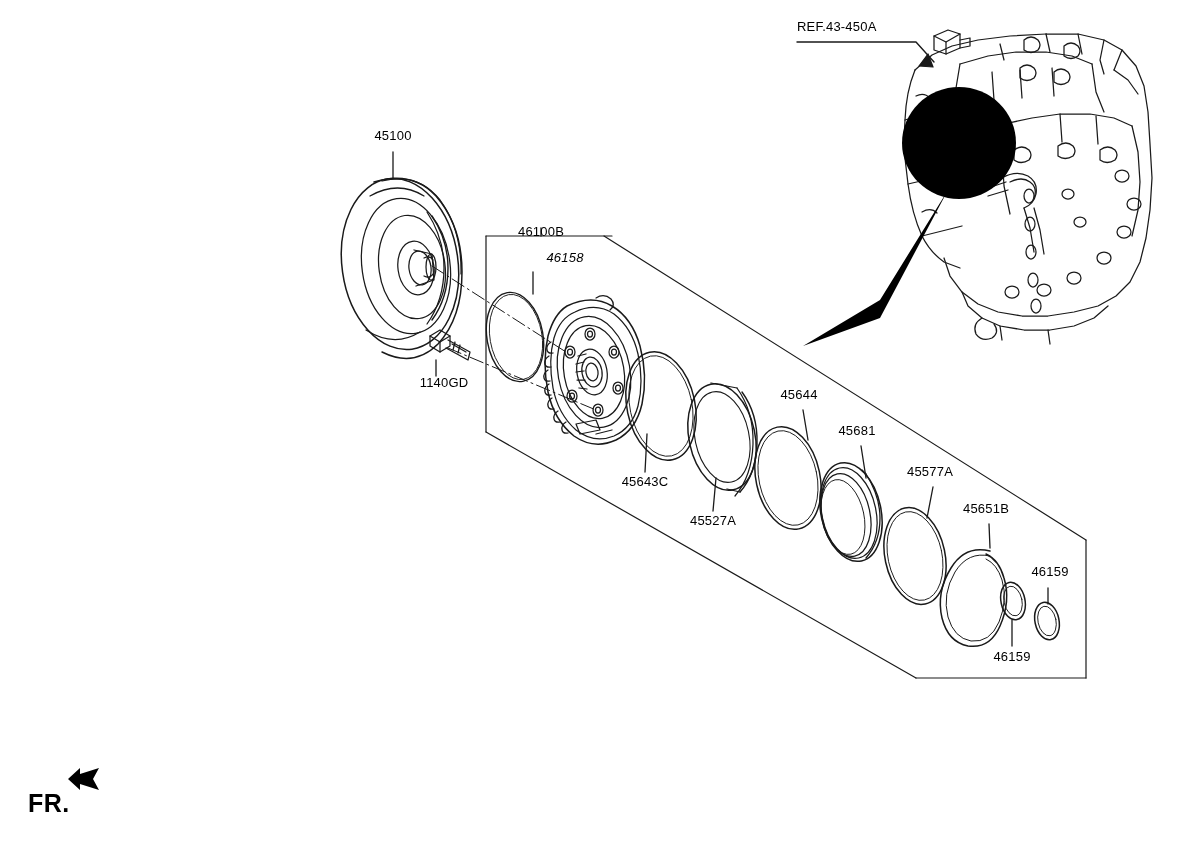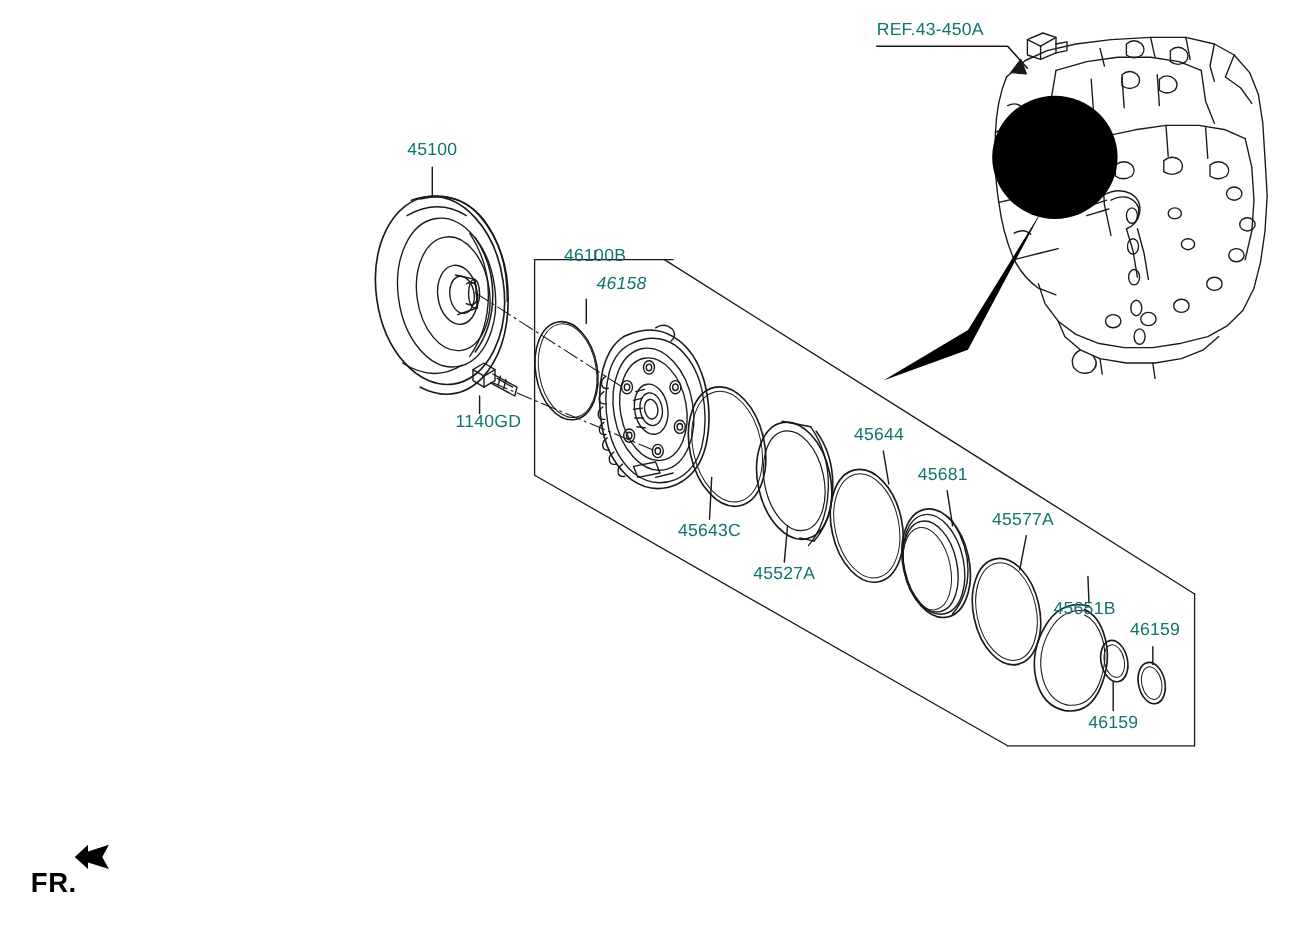--- a/index.html
+++ b/index.html
@@ -19,22 +19,22 @@
   #artboard {
     position: absolute;
     left: 0;
     top: 0;
     width: 1182px;
     height: 848px;
   }
   .lbl {
     position: absolute;
     font-family: "Liberation Sans", sans-serif;
-    font-size: 16px;
-    color: #0f766e;
+    font-size: 13px;
+    color: #000000;
     white-space: nowrap;
     letter-spacing: 0.2px;
     line-height: 1;
     user-select: none;
   }
   .lbl.ctr { transform: translateX(-50%); text-align: center; }
   #fr-wrap {
     position: absolute;
     left: 28px;
     top: 789px;
@@ -326,21 +326,21 @@
 
   <div class="lbl ctr" style="left:393px; top:129px;">45100</div>
   <div class="lbl ctr" style="left:541px; top:225px;">46100B</div>
   <div class="lbl ctr" style="left:565px; top:251px;font-style:italic;">46158</div>
   <div class="lbl ctr" style="left:444px; top:376px;">1140GD</div>
   <div class="lbl ctr" style="left:645px; top:475px;">45643C</div>
   <div class="lbl ctr" style="left:713px; top:514px;">45527A</div>
   <div class="lbl ctr" style="left:799px; top:388px;">45644</div>
   <div class="lbl ctr" style="left:857px; top:424px;">45681</div>
   <div class="lbl ctr" style="left:930px; top:465px;">45577A</div>
-  <div class="lbl ctr" style="left:986px; top:502px;margin-top:44px;">45651B</div>
+  <div class="lbl ctr" style="left:986px; top:502px;">45651B</div>
   <div class="lbl ctr" style="left:1050px; top:565px;">46159</div>
   <div class="lbl ctr" style="left:1012px; top:650px;">46159</div>
 
   <div class="lbl" style="left:797px; top:20px;">REF.43-450A</div>
 
   <div id="fr-wrap">
     <svg id="fr-arrow" viewBox="0 0 36 26">
       <path d="M2,13 L14,2 L14,8 L33,2 L27,13 L33,24 L14,18 L14,24 Z" fill="#000000"></path>
     </svg>
     <span>FR.</span>

